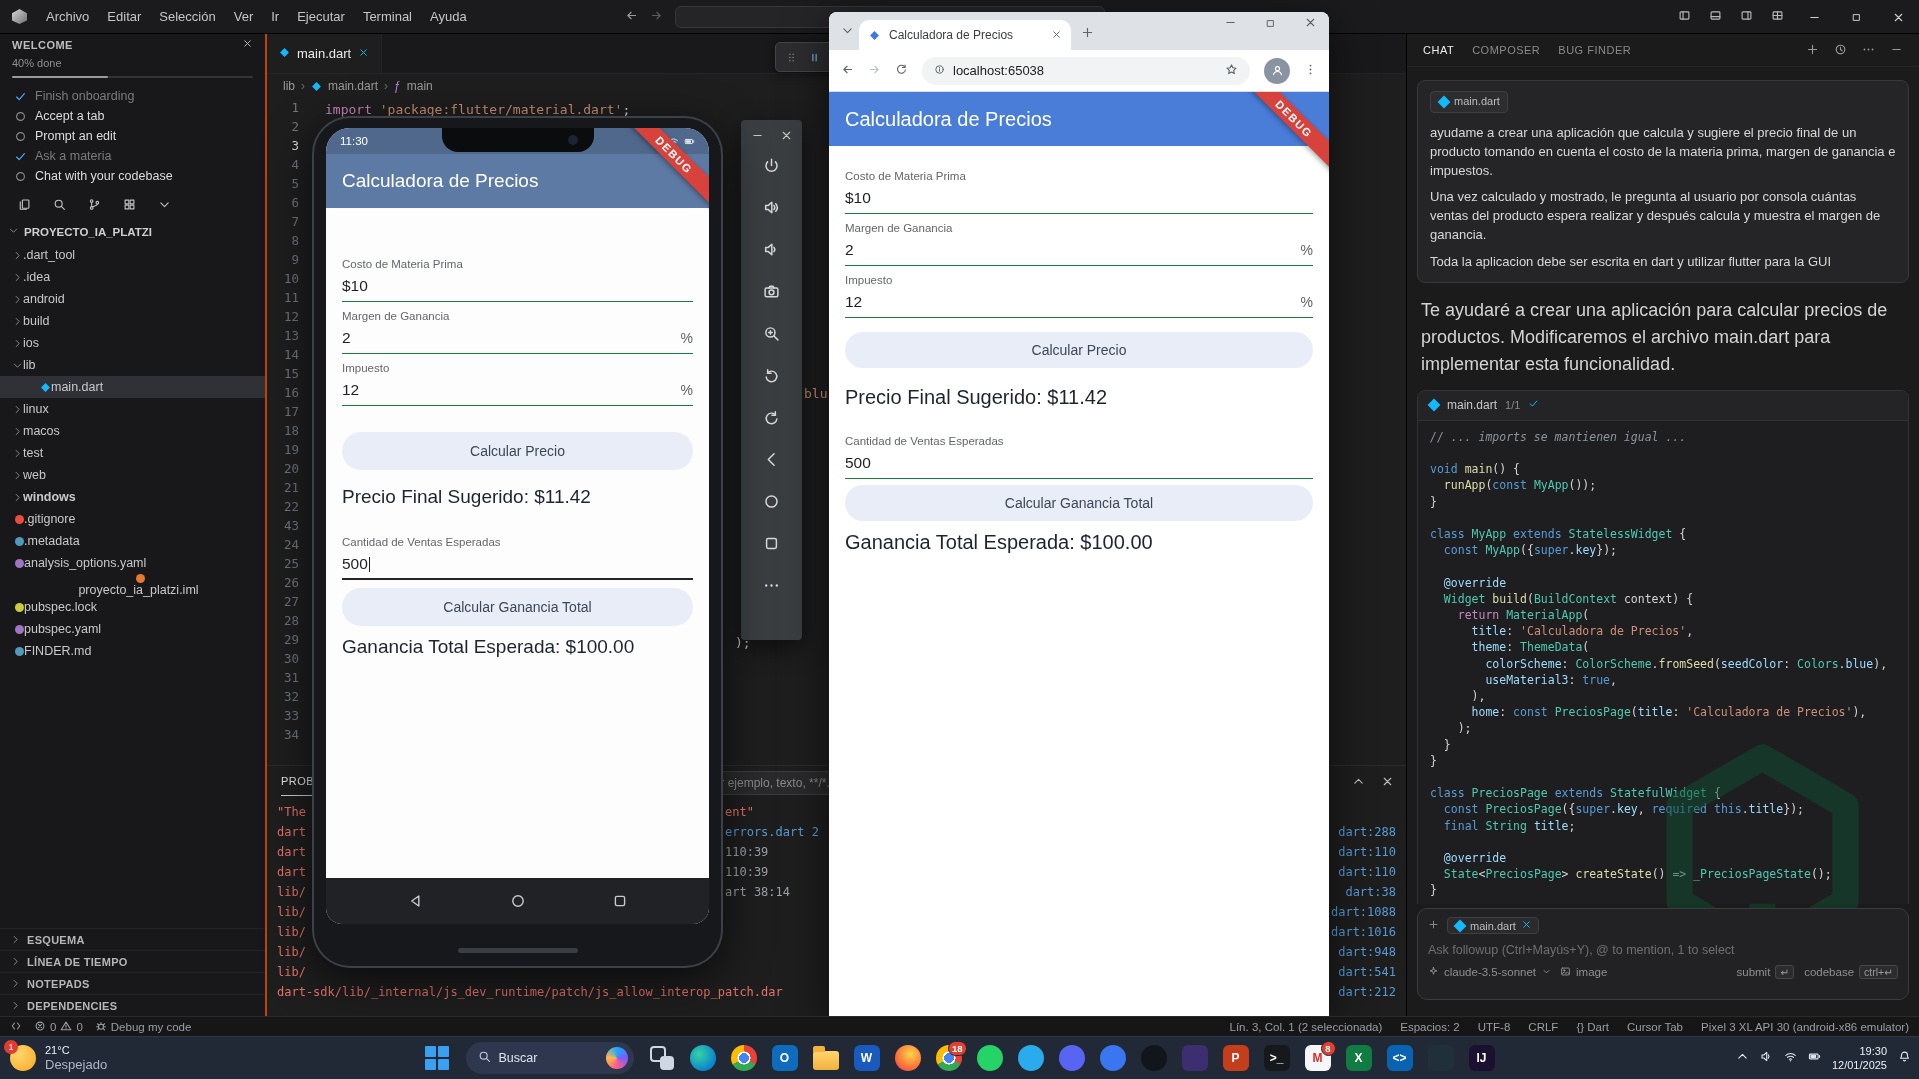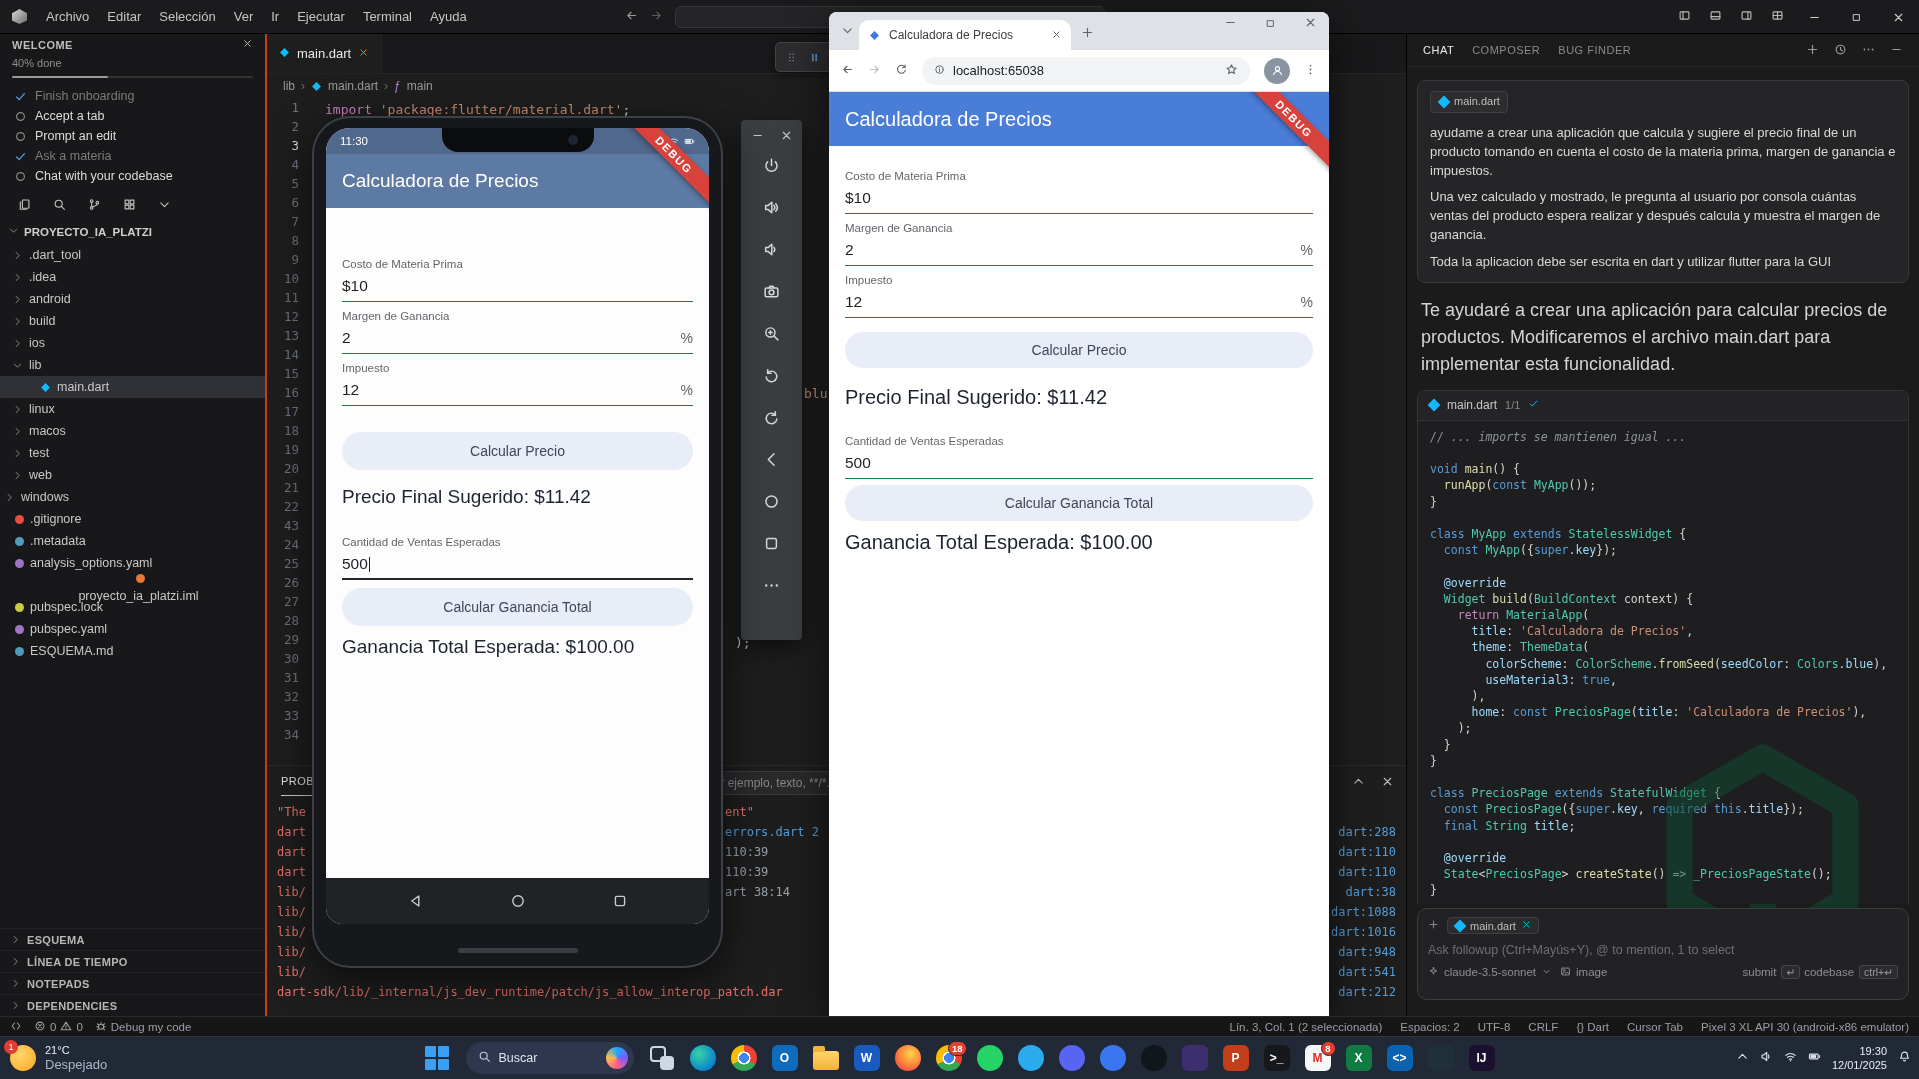--- a/index.html
+++ b/index.html
@@ -29,21 +29,21 @@
 .w-head{display:flex;align-items:center;justify-content:space-between;padding:12px 12px 4px;font-size:11px;font-weight:bold;letter-spacing:.5px;color:#bdbdbd}
 .w-prog{padding:2px 12px 6px;font-size:11px;color:#8f8f8f}
 #wbar{height:2px;background:#333;margin:7px 0 2px;border-radius:2px}
 #wbar i{display:block;height:100%;background:#9a9a9a;border-radius:2px}
 .wstep{display:flex;align-items:center;gap:8px;padding:3px 14px;font-size:12.5px;color:#dcdcdc}
 .wstep.done{color:#7b7b7b}
 .wstep .icon{color:#8a8a8a}
 .wstep.done .icon{color:#4daafc}
 #side-icons{display:flex;gap:22px;padding:12px 18px 8px;color:#c0c0c0}
 .tree-root{display:flex;gap:5px;align-items:center;font-weight:bold;font-size:11.5px;padding:6px 8px;color:#cfcfcf}
-.titem{display:flex;align-items:center;gap:6px;height:22px;font-size:12.5px;color:#c8c8c8;white-space:nowrap}
+.titem{display:flex;align-items:center;height:22px;font-size:12.5px;color:#c8c8c8;white-space:nowrap}
 .titem.sel{background:#303136}
 .tchev{color:#8a8a8a}
 .tchev.open{transform:rotate(90deg)}
 .fdot{width:9px;height:9px;border-radius:50%;flex:none;margin-left:3px}
 .fdot.git{background:#e84e40}.fdot.meta{background:#519aba}.fdot.yaml{background:#a074c4}
 .fdot.xml{background:#e37933}.fdot.lock{background:#cbcb41}.fdot.md{background:#519aba}
 .fdart{color:#13b9fd}
 #side-sections{position:absolute;bottom:0;left:0;right:0}
 .ssec{display:flex;gap:6px;align-items:center;height:22px;padding:0 10px;font-size:11px;font-weight:bold;letter-spacing:.3px;color:#b6b6b6;border-top:1px solid #242428}
 .ssec .icon{color:#8a8a8a}
@@ -168,21 +168,21 @@
 .cb-check{color:#3fb950}
 #cb-lines{padding:8px 12px;font-family:"DejaVu Sans Mono",monospace;font-size:11.5px;line-height:16.2px;white-space:pre;color:#d4d4d4}
 #watermark{position:absolute;right:44px;bottom:36px;width:225px;height:240px;opacity:.5;z-index:2;pointer-events:none}
 .chat-input{position:absolute;left:10px;right:10px;bottom:16px;height:92px;background:#222225;border:1px solid #3c3c3e;border-radius:10px;padding:8px 10px;z-index:3}
 .ci-chips{display:flex;align-items:center;gap:8px;color:#8a8a8a}
 .ci-chip{display:inline-flex;align-items:center;gap:5px;border:1px solid #3f3f41;background:#2b2b2d;border-radius:4px;padding:1px 6px;font-size:11px;color:#bdbdbd}
 .ci-chip .icon{color:#13b9fd}
 .ci-ph{margin-top:9px;font-size:12.5px;color:#6f6f72}
 .ci-bottom{position:absolute;left:10px;right:10px;bottom:20px;display:flex;align-items:center;gap:8px;font-size:11.5px;color:#8f8f92}
 .ci-bottom .grp{display:flex;align-items:center;gap:5px}
-.ci-right{margin-left:auto;display:flex;align-items:flex-start;gap:4px}
+.ci-right{margin-left:auto;display:flex;align-items:flex-start;gap:10px}
 .kbd{border:1px solid #47474a;border-radius:3px;padding:0 4px;font-size:10.5px;background:#2c2c2f;color:#9a9a9d}
 
 
 #statusbar{position:absolute;left:0;right:0;top:1016px;height:20px;background:#161617;border-top:1px solid #2a2a2b;
   display:flex;align-items:center;font-size:11.5px;color:#9a9ea4;z-index:30;padding:0 10px}
 .sb-left{display:flex;gap:12px;align-items:center}
 .sb-left .cnt{display:flex;gap:4px;align-items:center}
 .sb-right{margin-left:auto;display:flex;gap:18px;align-items:center}
 #statusbar .icon{width:12px;height:12px}
 
@@ -477,21 +477,21 @@
           <span>test</span>
         </div>
         <div class="titem" style="padding-left: 12px;">
           <span class="icon xs tchev">
             <svg viewBox="0 0 16 16" fill="none" stroke="currentColor" stroke-width="1.4" stroke-linecap="round" stroke-linejoin="round">
               <path d="M6 3.5L10.5 8L6 12.5"></path>
             </svg>
           </span>
           <span>web</span>
         </div>
-        <div class="titem" style="padding-left: 4px;">
+        <div class="titem" style="padding-left: 12px; font-weight: bold;">
           <span class="icon xs tchev">
             <svg viewBox="0 0 16 16" fill="none" stroke="currentColor" stroke-width="1.4" stroke-linecap="round" stroke-linejoin="round">
               <path d="M6 3.5L10.5 8L6 12.5"></path>
             </svg>
           </span>
           <span>windows</span>
         </div>
         <div class="titem" style="padding-left: 12px;">
           <span class="fdot git"></span>
           <span>.gitignore</span>
@@ -511,21 +511,21 @@
         <div class="titem" style="padding-left: 12px;">
           <span class="fdot lock"></span>
           <span>pubspec.lock</span>
         </div>
         <div class="titem" style="padding-left: 12px;">
           <span class="fdot yaml"></span>
           <span>pubspec.yaml</span>
         </div>
         <div class="titem" style="padding-left: 12px;">
           <span class="fdot md"></span>
-          <span>ESQUEMA.md</span>
+          <span>FINDER.md</span>
         </div>
       </div>
     <div id="side-sections">
         <div class="ssec">
           <span class="icon xs">
             <svg viewBox="0 0 16 16" fill="none" stroke="currentColor" stroke-width="1.4" stroke-linecap="round" stroke-linejoin="round">
               <path d="M6 3.5L10.5 8L6 12.5"></path>
             </svg>
           </span>
           <span>ESQUEMA</span>

